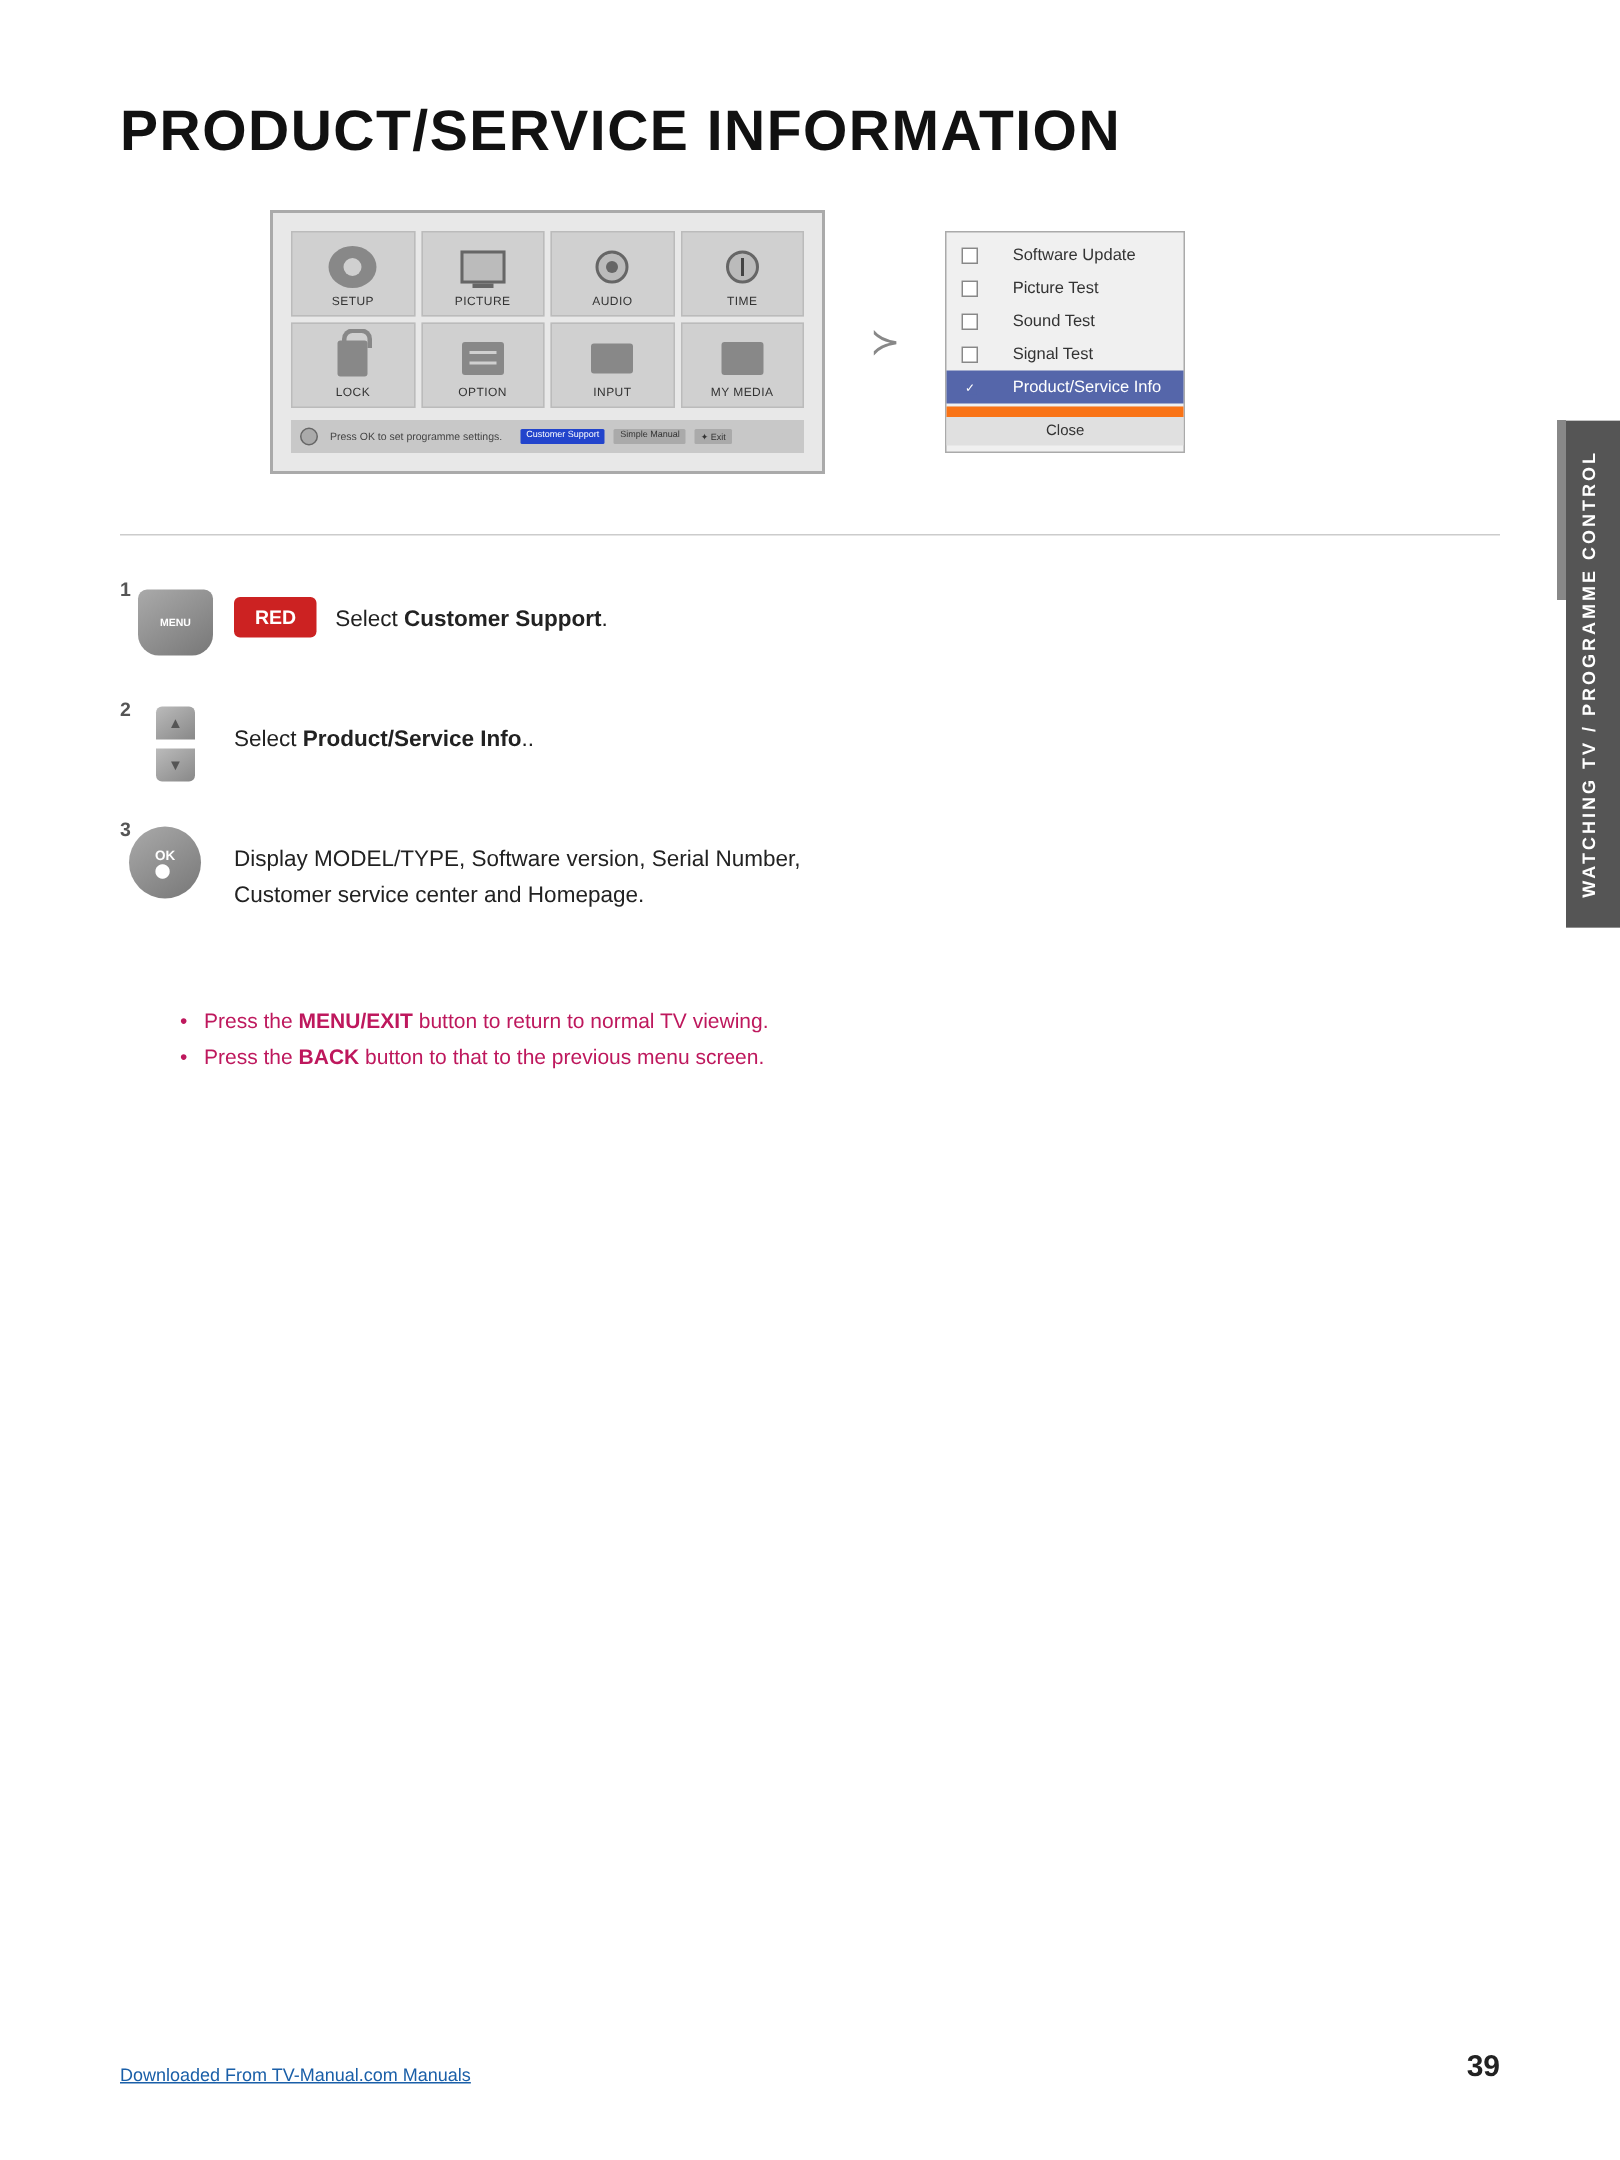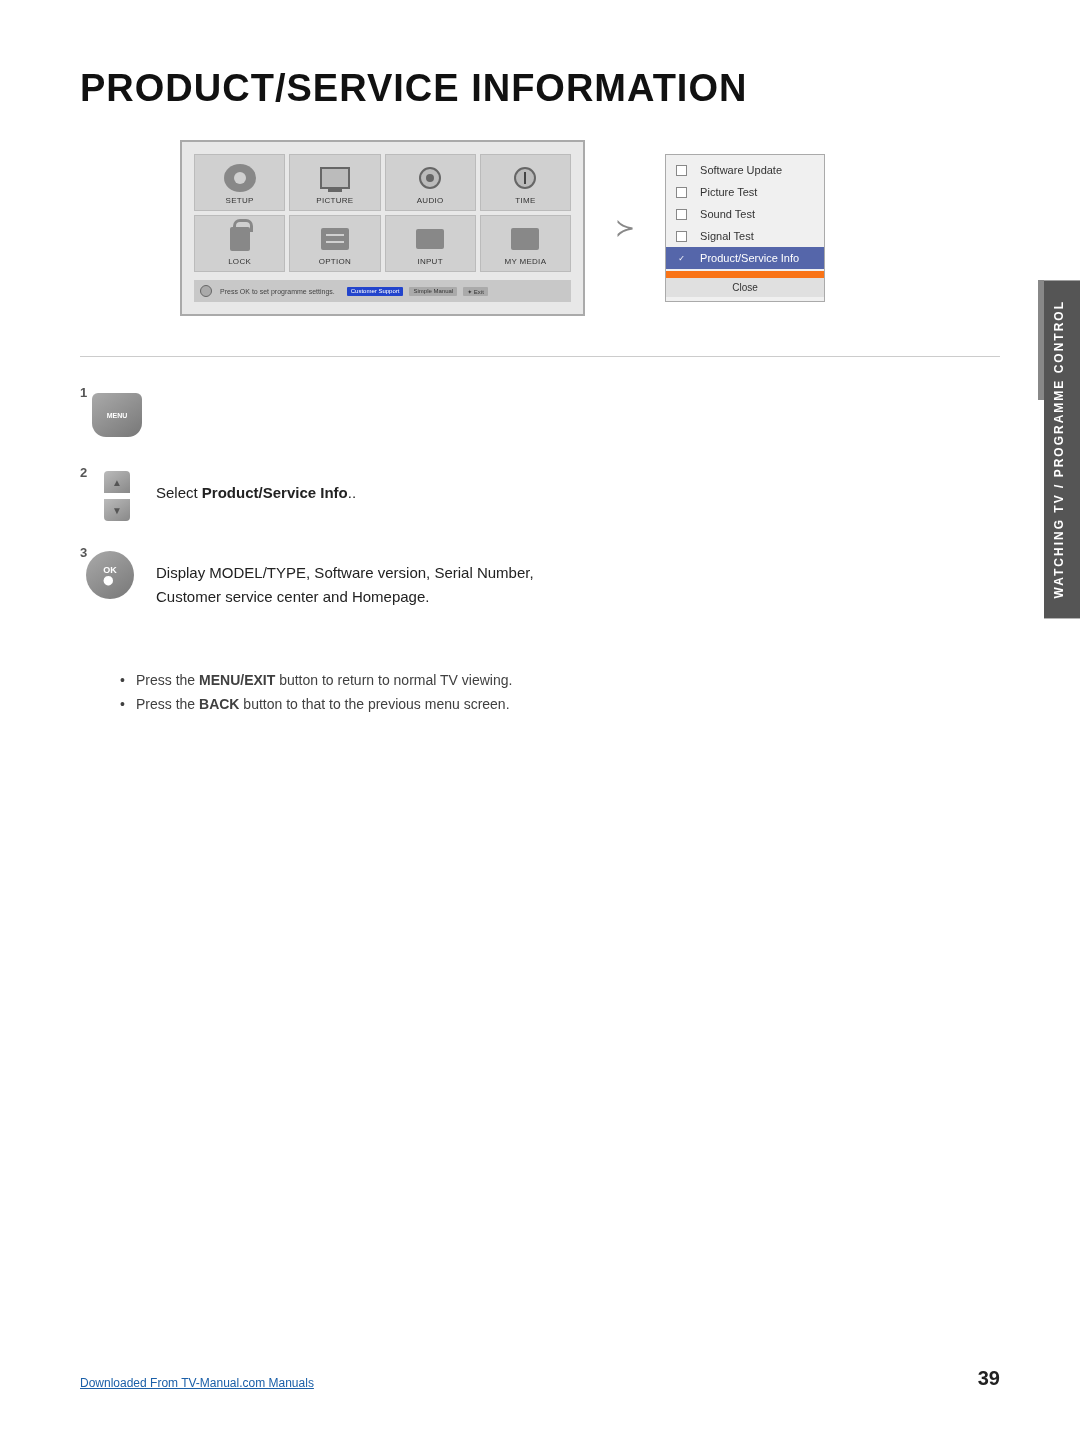--- a/index.html
+++ b/index.html
@@ -42,21 +42,21 @@
       display: flex;
       align-items: center;
       gap: 20px;
       margin-bottom: 40px;
       margin-left: 100px;
     }
 
     .tv-screen {
       border: 2px solid #aaa;
       background: #e8e8e8;
-      width: 405px;
+      width: 370px;
       padding: 12px;
     }
 
     .tv-menu-grid {
       display: grid;
       grid-template-columns: repeat(4, 1fr);
       gap: 4px;
       margin-bottom: 8px;
     }
 
@@ -247,21 +247,21 @@
     .submenu {
       background: #f0f0f0;
       border: 1px solid #aaa;
       width: 160px;
       padding: 4px 0;
     }
 
     .submenu-item {
       display: flex;
       align-items: center;
-      gap: 13px;
+      gap: 23px;
       padding: 5px 10px;
       font-size: 11px;
       color: #333;
     }
 
     .submenu-item.active {
       background: #5566aa;
       color: #fff;
     }
 
@@ -416,21 +416,21 @@
     }
 
     
     .notes-area {
       margin-top: 60px;
       padding-left: 40px;
     }
 
     .note-item {
       font-size: 14px;
-      color: #404040;
+      color: #be185d;
       line-height: 1.7;
       position: relative;
       padding-left: 16px;
     }
 
     .note-item::before {
       content: '•';
       position: absolute;
       left: 0;
     }
@@ -601,20 +601,26 @@
 
   <div class="steps-area">
 
     <div class="step-row">
       <div class="step-number-badge">
         <span class="step-num">1</span>
         <div class="btn-menu" style="margin-left:12px;">
           <span class="btn-menu-label">MENU</span>
         </div>
       </div>
+      <div style="display:flex; align-items:center; gap:12px;">
+        <span class="btn-red-label">RED</span>
+        <p class="step-text">
+          <span>Select </span><strong>Customer Support</strong><span>.</span>
+        </p>
+      </div>
     </div>
 
     <div class="step-row">
       <div class="step-number-badge">
         <span class="step-num">2</span>
         <div class="btn-nav" style="margin-left:12px;">
           <div class="btn-nav-up">▲</div>
           <div class="btn-nav-down">▼</div>
         </div>
       </div>

